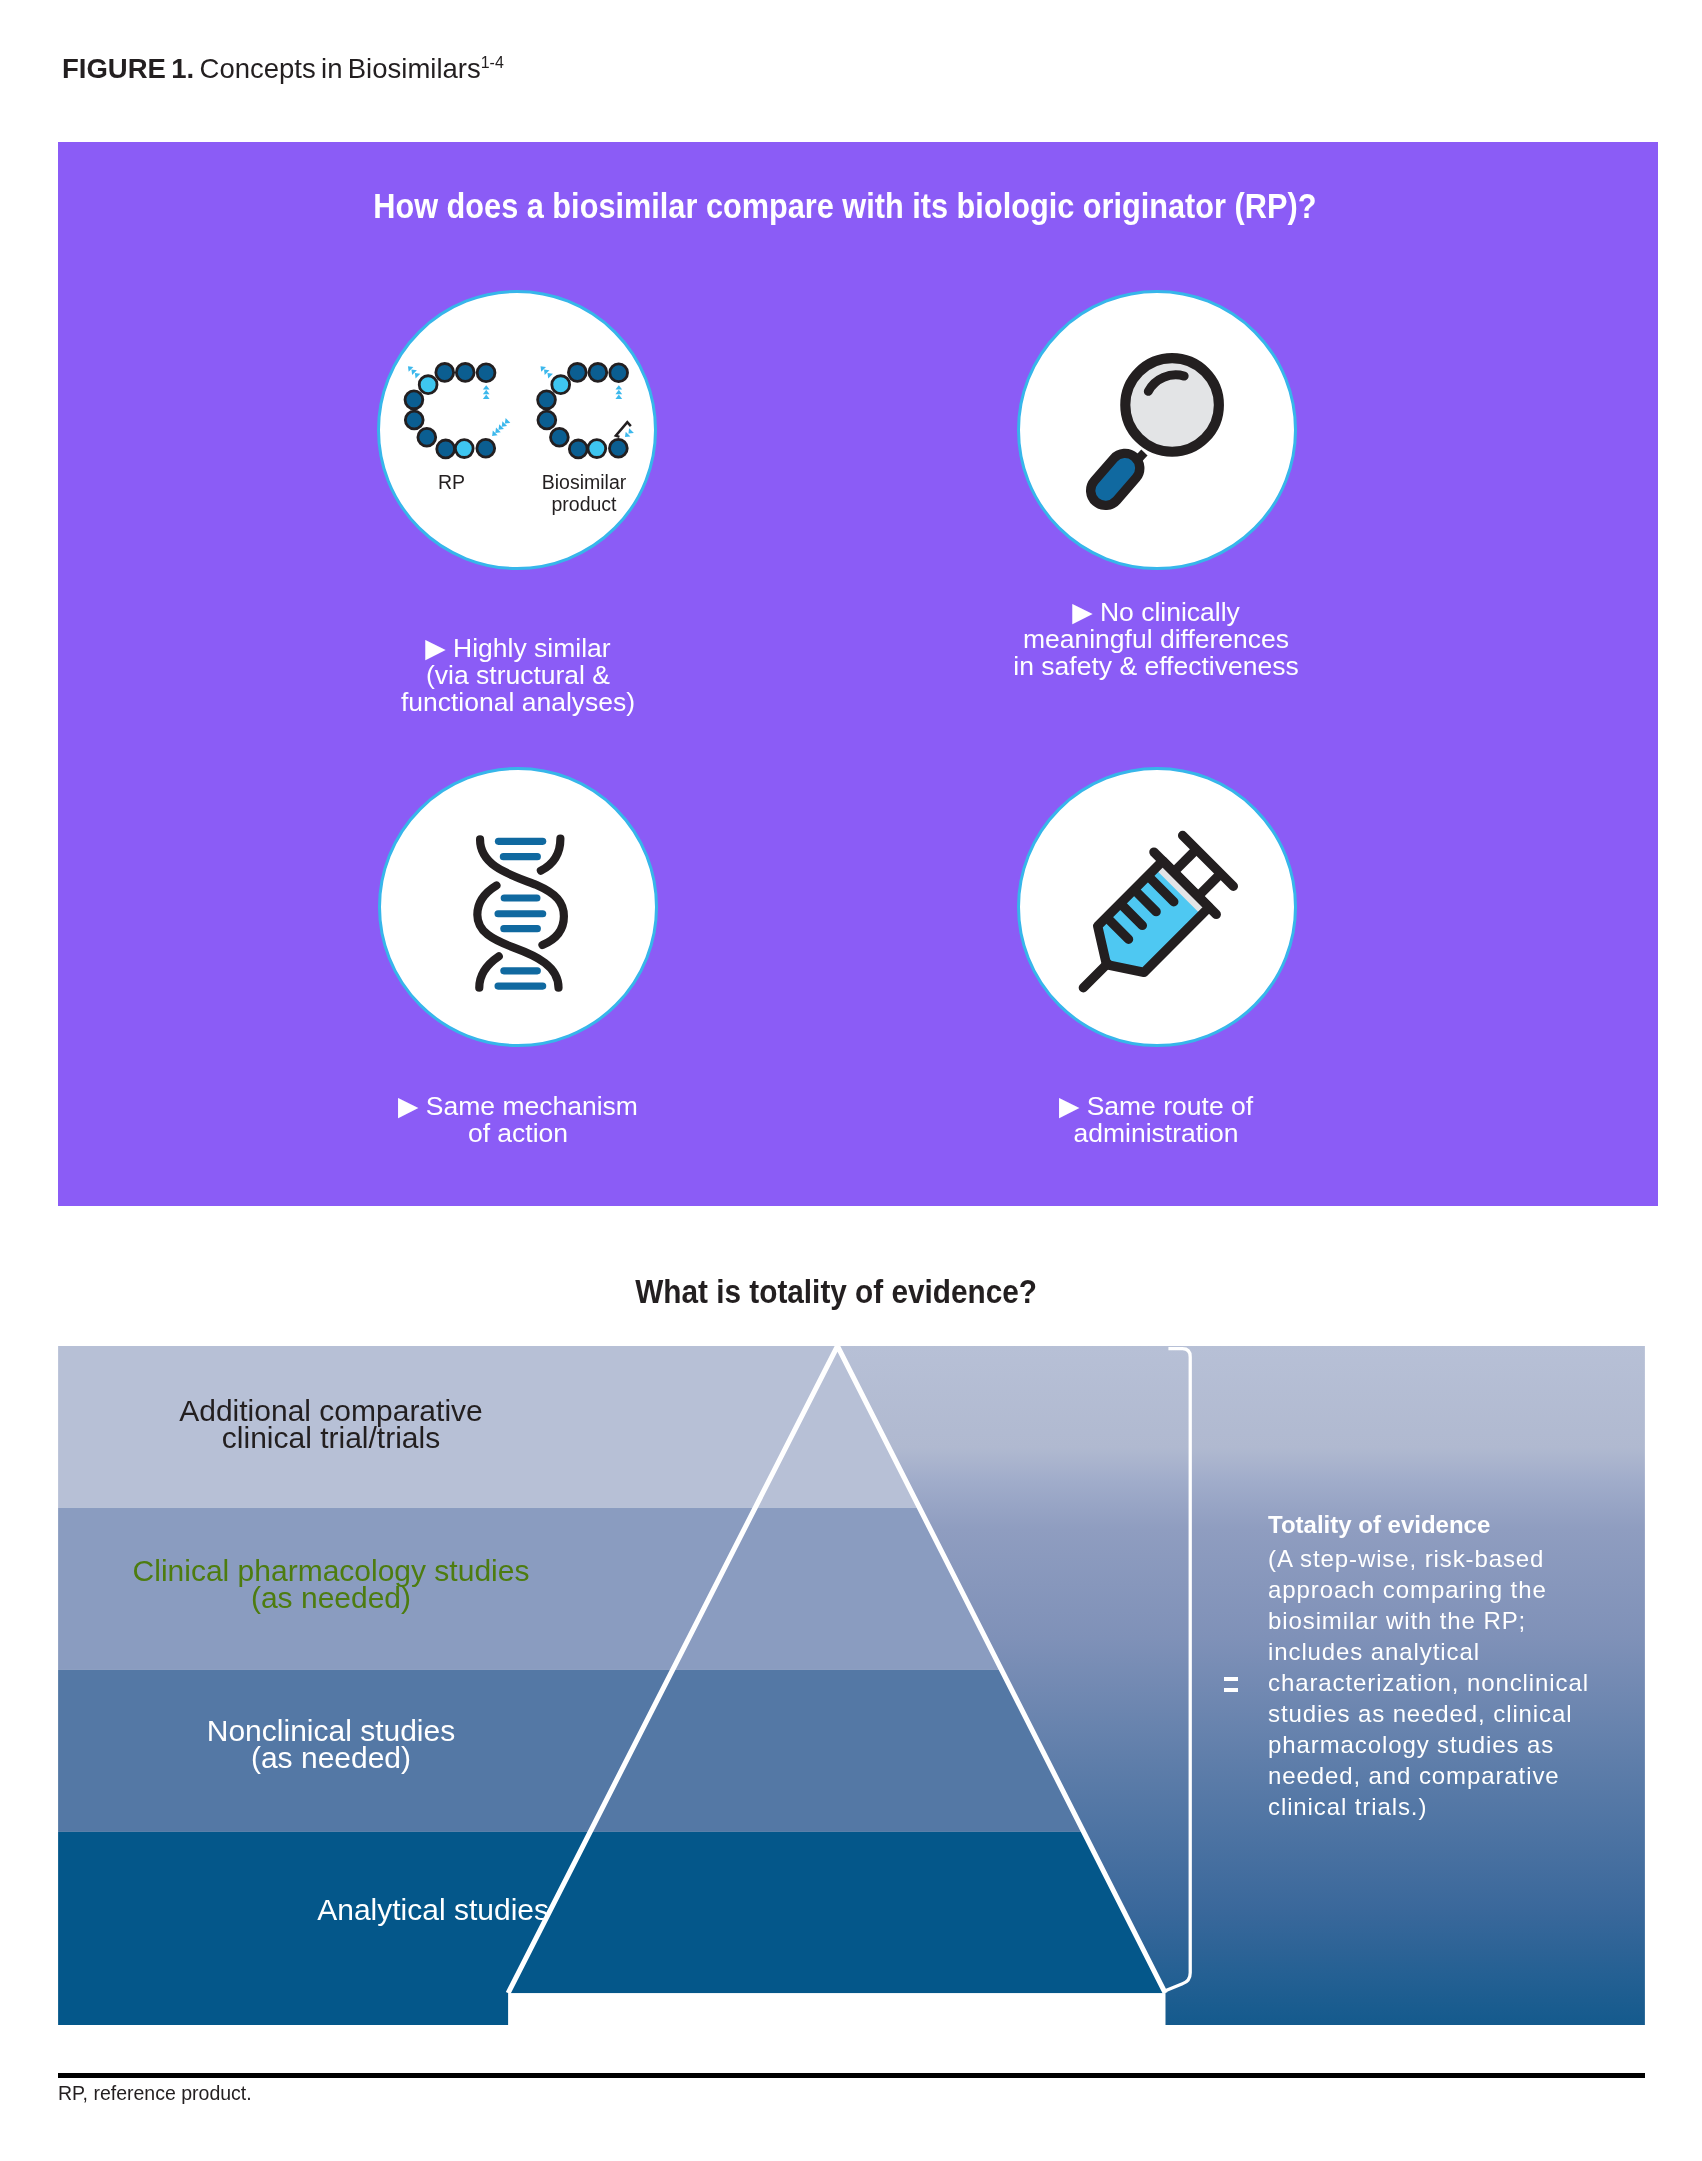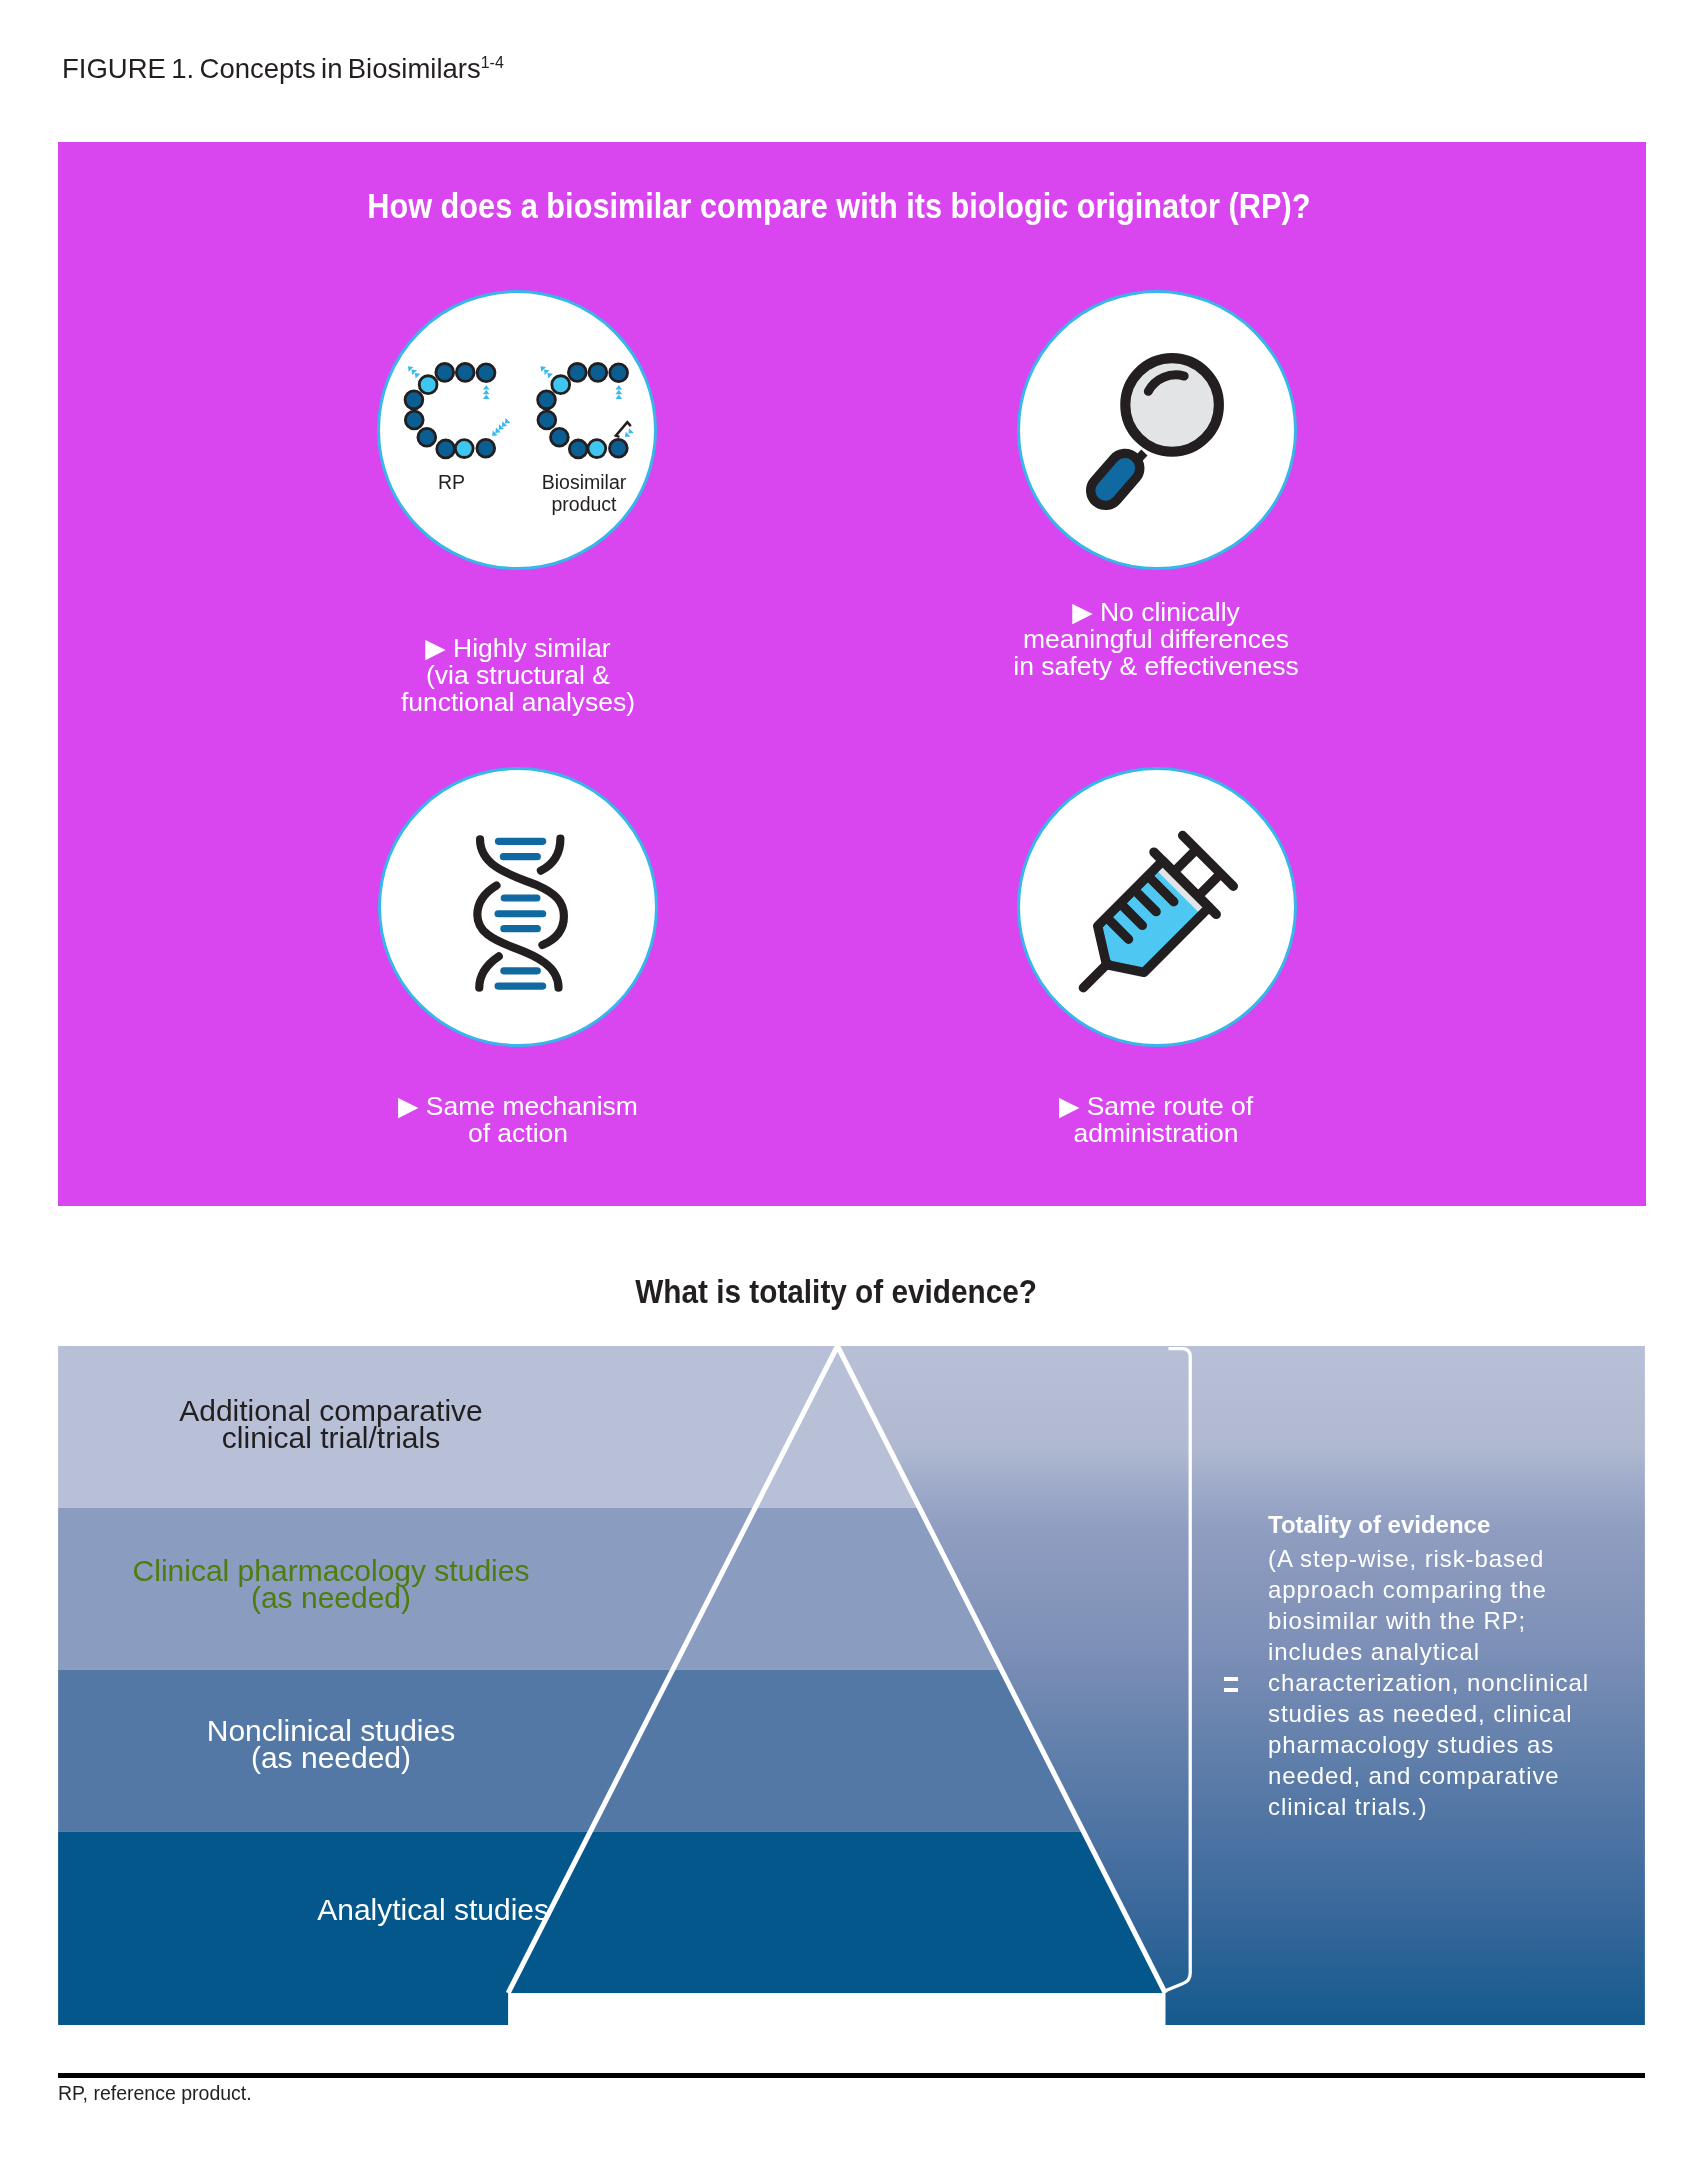--- a/index.html
+++ b/index.html
@@ -5,26 +5,26 @@
 <style>
   html,body{margin:0;padding:0;}
   body{width:1702px;height:2161px;background:#ffffff;
        font-family:"Liberation Sans","DejaVu Sans",sans-serif;
        -webkit-font-smoothing:antialiased;}
   .page{position:relative;width:1702px;height:2161px;overflow:hidden;}
 
   
   .fig-caption{position:absolute;left:62px;top:53px;font-size:27.5px;color:#231f20;
                letter-spacing:0;word-spacing:-2.3px;white-space:nowrap;}
-  .fig-caption .lead{font-weight:400;letter-spacing:0;}
+  .fig-caption .lead{font-weight:700;letter-spacing:0;}
   .fig-caption sup{font-size:0.58em;vertical-align:super;}
 
   
   .panel-blue{position:absolute;left:58px;top:142px;width:1588px;height:1064px;
-              background:#d946ef;}
+              background:#8b5cf6;padding-left:12px;}
   .panel-title{position:absolute;left:0;right:0;top:44px;text-align:center;
                color:#ffffff;font-weight:700;font-size:35px;
                transform:scaleX(0.877) translateX(-15px);transform-origin:50% 50%;}
 
   .circ{position:absolute;border-radius:50%;background:#ffffff;
         border:3.9px solid #36B6EA;box-sizing:border-box;}
 
   .cap{position:absolute;color:#ffffff;font-size:26.5px;line-height:27px;text-align:center;}
   .mol-lbl{position:absolute;color:#231f20;font-size:19.5px;line-height:22px;text-align:center;}
 

